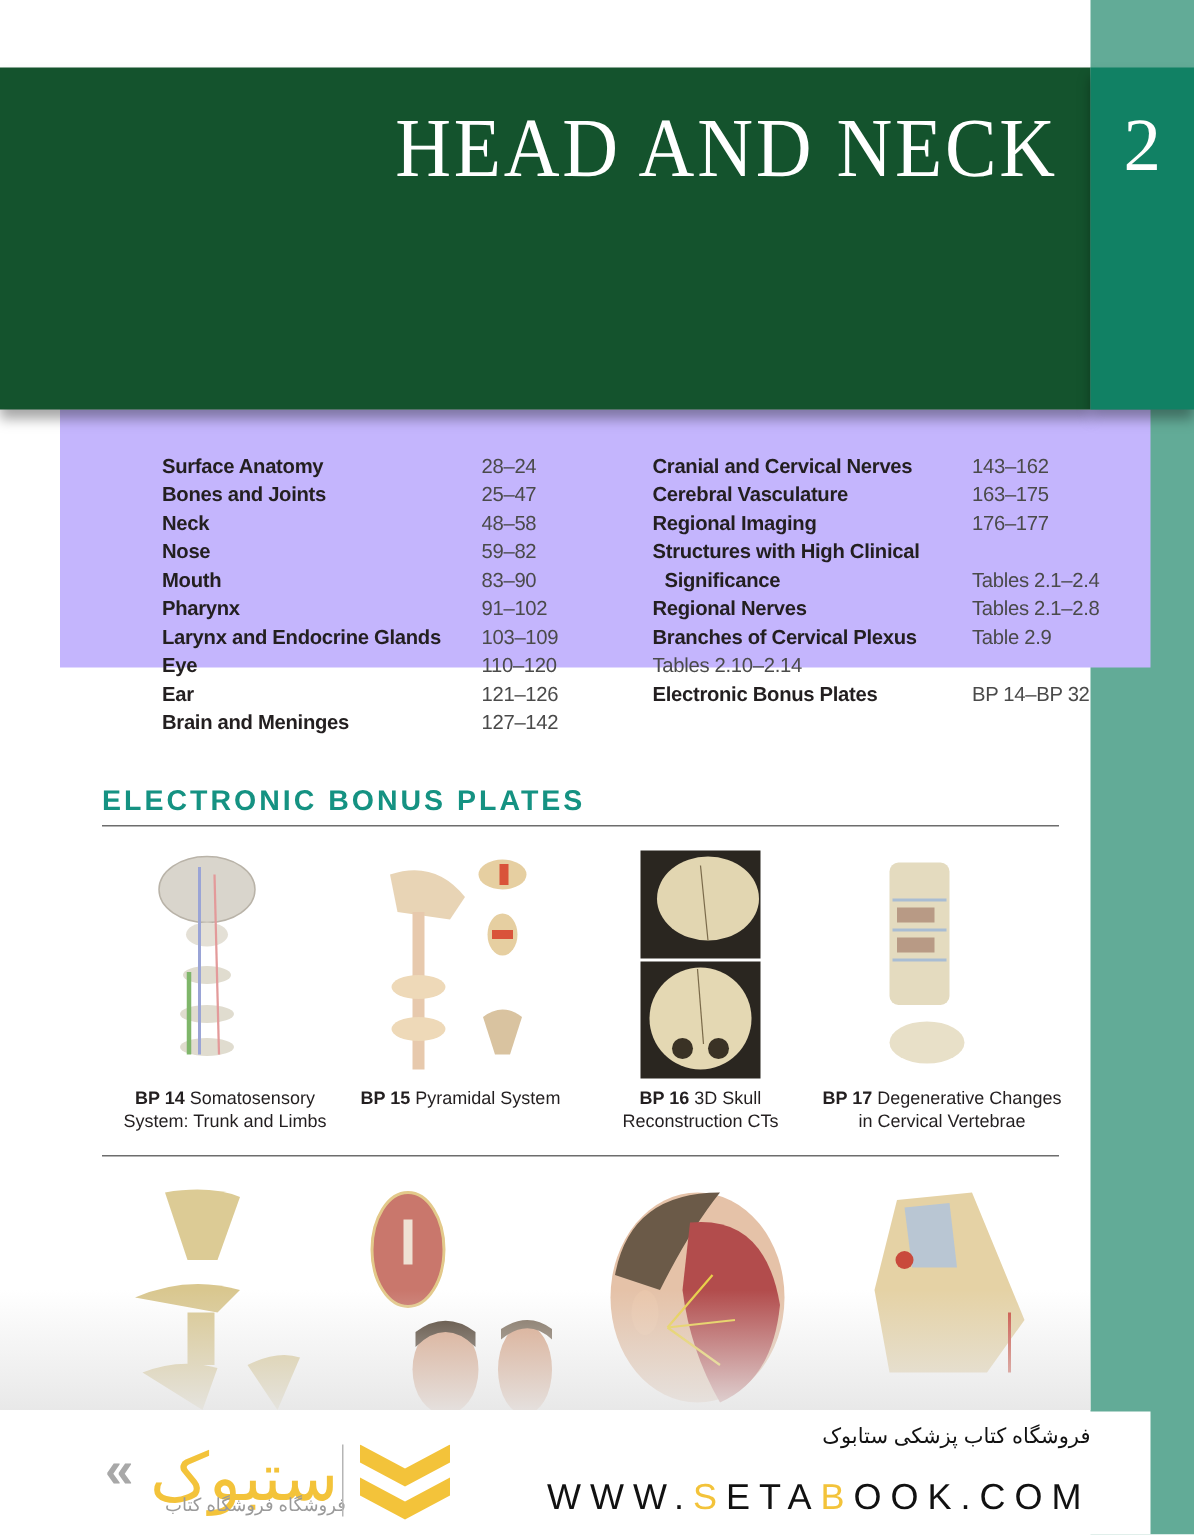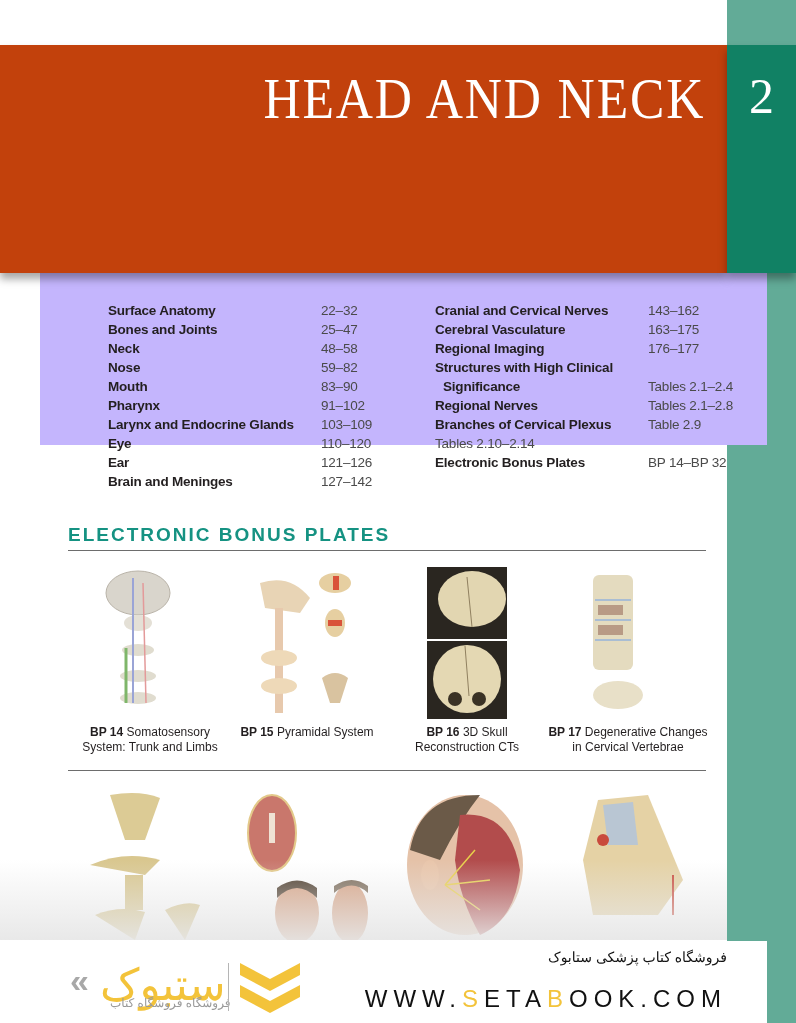--- a/index.html
+++ b/index.html
@@ -1,20 +1,20 @@
 <!DOCTYPE html>
 <html><head>
   <meta charset="utf-8">
   <style>
     * { box-sizing: border-box; margin: 0; padding: 0; }
     html, body { width: 796px; height: 1023px; overflow: hidden; background: #ffffff; }
     body { position: relative; font-family: "Liberation Sans", sans-serif; color: #231f20; }
 
     .side-tab { position: absolute; left: 727px; top: 0; width: 69px; height: 1023px; background: #62ab97; }
-    .header-band { position: absolute; left: 0; top: 45px; width: 727px; height: 228px; background: #c2410c;
+    .header-band { position: absolute; left: 0; top: 45px; width: 727px; height: 228px; background: #14532d;
       box-shadow: 0 6px 8px rgba(0,0,0,0.35); z-index: 2; }
     .header-tab { position: absolute; left: 727px; top: 45px; width: 69px; height: 228px; background: #118164; z-index: 2;
       box-shadow: 0 6px 8px rgba(0,0,0,0.35); }
     .chapter-title { position: absolute; right: 22px; top: 22px; color: #fff; font-family: "Liberation Serif", serif;
       font-size: 56px; letter-spacing: 2px; font-weight: normal; transform: scaleX(0.92); transform-origin: right center; }
     .chapter-number { position: absolute; left: 0; width: 69px; text-align: center; top: 22px; color: #fff;
       font-family: "Liberation Serif", serif; font-size: 50px; }
 
     .contents { position: absolute; left: 0; top: 273px; width: 727px; height: 172px; background: #c4b5fd; z-index: 1; margin-left: 40px; }
     .col { position: absolute; top: 28px; font-size: 13.5px; line-height: 19px; }
@@ -56,21 +56,21 @@
   <div class="chapter-title">HEAD AND NECK</div>
 </div>
 <div class="header-tab">
   <div class="chapter-number">2</div>
 </div>
 
 <div class="contents">
   <div class="col left">
     <div class="row">
         <span class="label">Surface Anatomy</span>
-        <span class="pages">22–32</span>
+        <span class="pages">28–24</span>
       </div>
     <div class="row">
         <span class="label">Bones and Joints</span>
         <span class="pages">25–47</span>
       </div>
     <div class="row">
         <span class="label">Neck</span>
         <span class="pages">48–58</span>
       </div>
     <div class="row">

